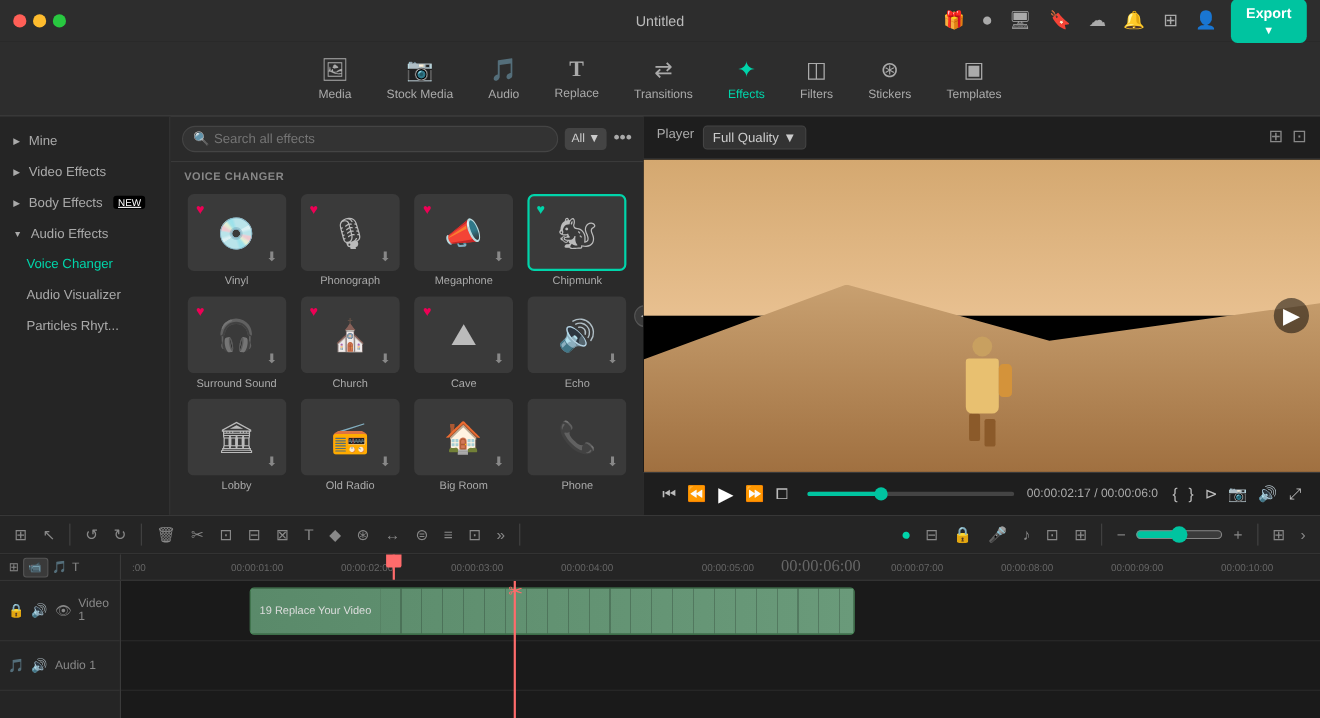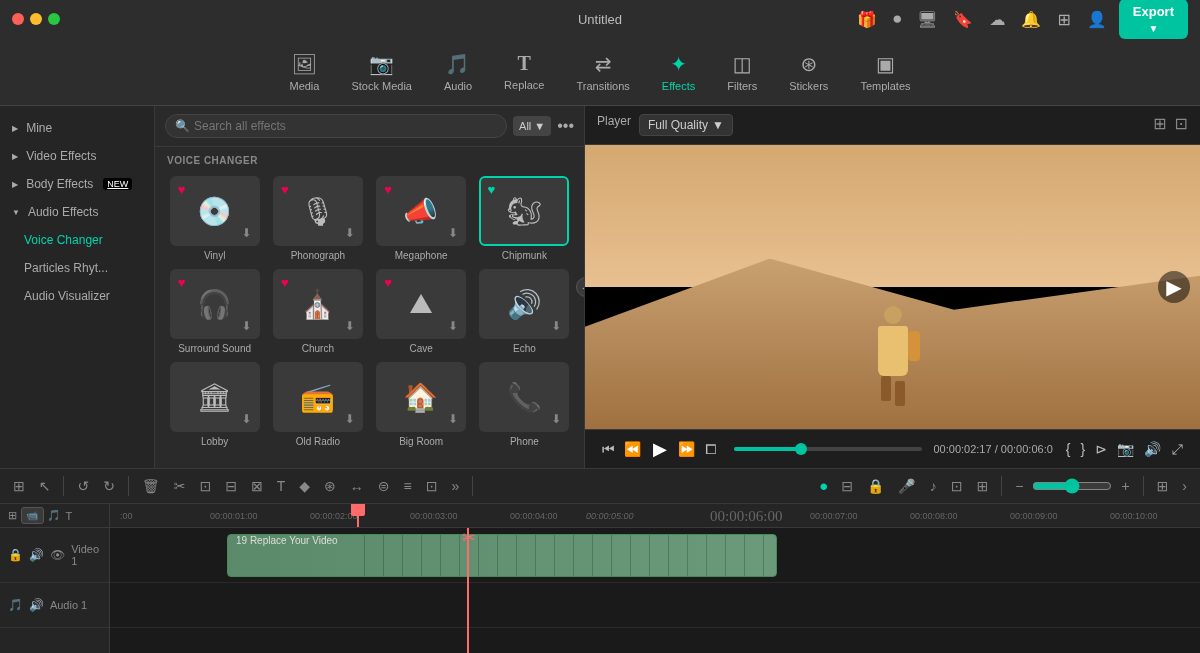--- a/index.html
+++ b/index.html
@@ -80,21 +80,21 @@
     
     #timeline { height: 185px; background: #1e1e1e; display: flex; flex-direction: column; }
     .timeline-ruler { height: 24px; background: #252525; border-bottom: 1px solid #3a3a3a; position: relative; display: flex; align-items: center; }
 
     .timeline-content { flex: 1; display: flex; overflow: hidden; }
     .timeline-labels { width: 110px; background: #252525; border-right: 1px solid #3a3a3a; }
     .track-label { height: 55px; display: flex; align-items: center; padding: 0 8px; gap: 6px; border-bottom: 1px solid #333; font-size: 11px; color: #888; }
 
     .tracks-area { flex: 1; position: relative; overflow: hidden; background: #1a1a1a; }
     .track-row { height: 55px; border-bottom: 1px solid #2a2a2a; position: relative; }
-    .video-clip { position: absolute; top: 6px; left: 117px; height: 43px; background: linear-gradient(to right, #5a8a6a, #6a9a7a); border-radius: 4px; width: 550px; border: 1px solid #4a8a5a; overflow: hidden; display: flex; }
+    .video-clip { position: absolute; top: 6px; left: 117px; height: 43px; background: linear-gradient(to right, #5a8a6a, #6a9a7a); border-radius: 4px; width: 550px; border: 1px solid #4a8a5a; overflow: hidden; display: flex; align-items: center; }
     .clip-label { color: #ddd; font-size: 10px; padding: 0 8px; white-space: nowrap; overflow: hidden; }
     .clip-frames { flex: 1; height: 100%; background: repeating-linear-gradient(90deg, transparent, transparent 18px, rgba(0,0,0,0.2) 18px, rgba(0,0,0,0.2) 19px); }
     .playhead-line-v { position: absolute; top: 0; left: 357px; width: 2px; height: 100%; background: #ff6b6b; z-index: 5; }
 
     .scissors-marker { position: absolute; top: 0; left: 352px; color: #ff6b6b; font-size: 16px; z-index: 15; }
     .mountain-bg { position: absolute; bottom: 0; left: 0; right: 0; height: 60%; background: linear-gradient(180deg, #c8a070 0%, #a07040 100%); clip-path: polygon(0 40%, 30% 0%, 60% 30%, 100% 10%, 100% 100%, 0 100%); }
     .sky-bg { position: absolute; top: 0; left: 0; right: 0; height: 50%; background: linear-gradient(180deg, #d4a870 0%, #e8c090 100%); }
   </style>
 </head>
 <body>
@@ -178,24 +178,24 @@
       <span class="badge-new">NEW</span>
     </div>
     <div class="sidebar-item">
       <span class="arrow">▼</span>
       <span>Audio Effects</span>
     </div>
     <div class="sidebar-item active" style="padding-left:24px;">
       <span>Voice Changer</span>
     </div>
     <div class="sidebar-item" style="padding-left:24px;">
+      <span>Audio Visualizer</span>
+    </div>
+    <div class="sidebar-item" style="padding-left:24px;">
       <span>Particles Rhyt...</span>
-    </div>
-    <div class="sidebar-item" style="padding-left:24px;">
-      <span>Audio Visualizer</span>
     </div>
   </div>
 
   <div id="effects-panel">
     <div class="effects-search" style="position:relative;">
       <span class="search-icon" style="position:absolute; left:20px;">🔍</span>
       <input class="search-input" type="text" placeholder="Search all effects" style="">
       <button class="search-filter">
         <span>All</span>
         <span>▼</span>
@@ -420,21 +420,21 @@
       <button style="background:#3a3a3a;border:1px solid #555;border-radius:3px;color:#ccc;font-size:10px;padding:2px 4px;cursor:pointer;">📹</button>
       <button style="background:none;border:none;color:#888;font-size:11px;cursor:pointer;">🎵</button>
       <button style="background:none;border:none;color:#888;font-size:11px;cursor:pointer;">T</button>
     </div>
     <div style="flex:1; position:relative; overflow:hidden; height:100%;">
       <span style="color:#666;font-size:9px;position:absolute;left:10px;top:50%;transform:translateY(-50%);">:00</span>
       <span style="color:#666;font-size:9px;position:absolute;left:100px;top:50%;transform:translateY(-50%);">00:00:01:00</span>
       <span style="color:#666;font-size:9px;position:absolute;left:200px;top:50%;transform:translateY(-50%);">00:00:02:00</span>
       <span style="color:#666;font-size:9px;position:absolute;left:300px;top:50%;transform:translateY(-50%);">00:00:03:00</span>
       <span style="color:#666;font-size:9px;position:absolute;left:400px;top:50%;transform:translateY(-50%);">00:00:04:00</span>
-      <span style="color:#666;font-size:9px;position:absolute;left:476px;top:50%;transform:translateY(-50%);font-style:italic;">00:00:05:00</span>
+      <span style="color:#666;font-size:9px;position:absolute;left:528px;top:50%;transform:translateY(-50%);">00:00:05:00</span>
       <span style="color:#666;font-size:15px;position:absolute;left:600px;top:50%;transform:translateY(-50%);font-family:Liberation Serif, serif;">00:00:06:00</span>
       <span style="color:#666;font-size:9px;position:absolute;left:700px;top:50%;transform:translateY(-50%);">00:00:07:00</span>
       <span style="color:#666;font-size:9px;position:absolute;left:800px;top:50%;transform:translateY(-50%);">00:00:08:00</span>
       <span style="color:#666;font-size:9px;position:absolute;left:900px;top:50%;transform:translateY(-50%);">00:00:09:00</span>
       <span style="color:#666;font-size:9px;position:absolute;left:1000px;top:50%;transform:translateY(-50%);">00:00:10:00</span>
 
       <div style="position:absolute;top:0;left:247px;width:2px;height:200px;background:#ff6b6b;z-index:10;">
         <div style="width:14px;height:14px;background:#ff6b6b;border-radius:2px;position:absolute;top:-2px;left:-6px;"></div>
       </div>
     </div>

